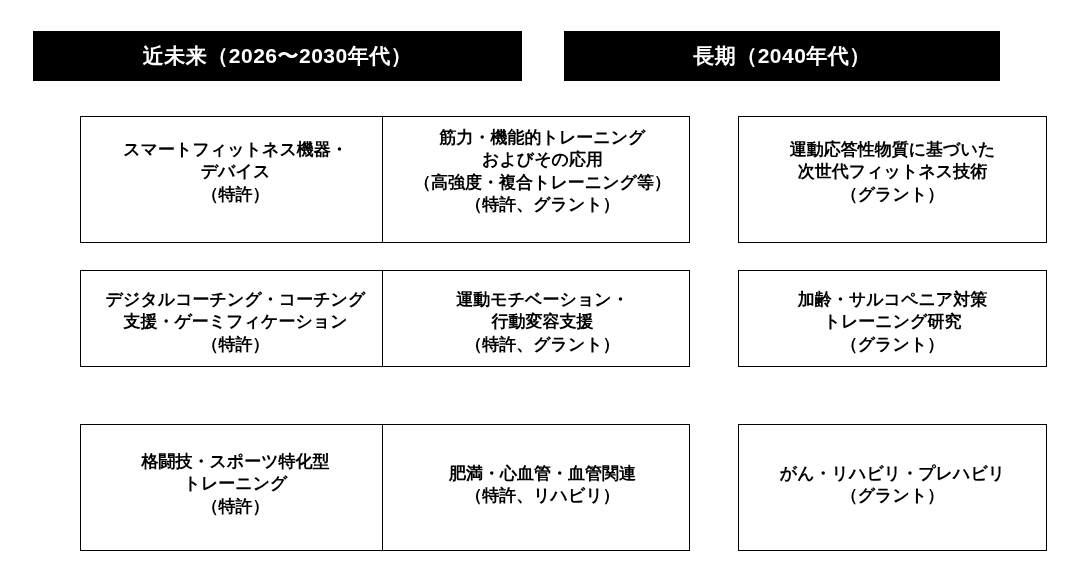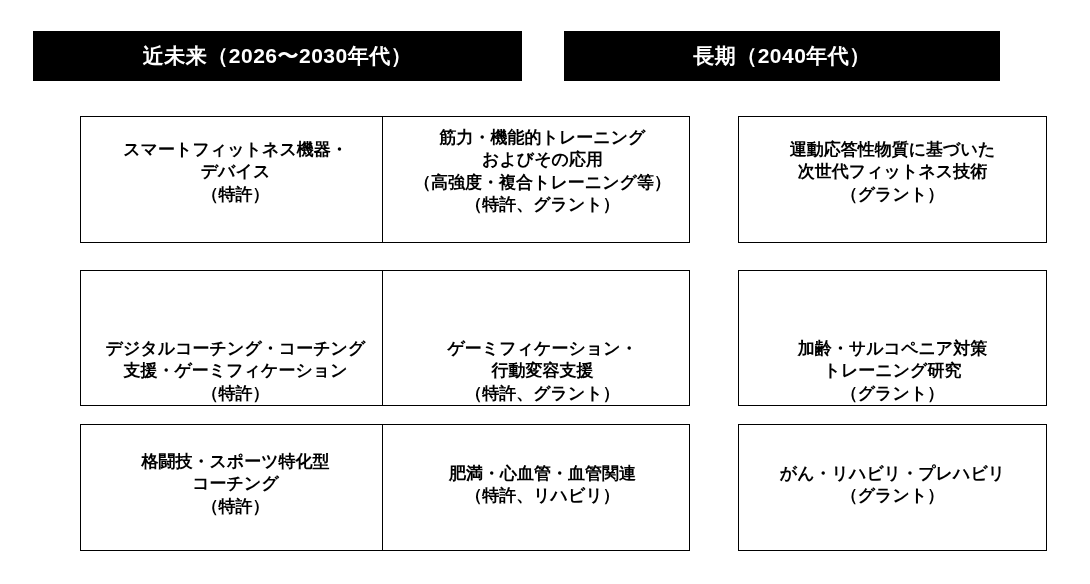--- a/index.html
+++ b/index.html
@@ -68,21 +68,21 @@
     box-sizing: border-box;
   }
 
   
   .col-1 { left: 34px;  width: 311px; margin-left: 46px; }
   .col-2 { left: 382px; width: 308px; padding-left: 13px; }
   .col-3 { left: 731px; width: 309px; margin-left: 7px; }
 
   
   .row-1 { top: 116px; height: 127px; }
-  .row-2 { top: 270px; height: 136px; align-items: flex-end; }
+  .row-2 { top: 270px; height: 97px; }
   .row-3 { top: 424px; height: 127px; }
 
   
   .row-1 .box-text { padding-top: 22px; }
   .row-1.col-2 .box-text { padding-top: 10px; }
   .row-2 .box-text { padding-top: 18px; }
   .row-3 .box-text { padding-top: 26px; }
   .row-3.col-2 .box-text { padding-top: 38px; }
   .row-3.col-3 .box-text { padding-top: 38px; }
 </style>
@@ -116,34 +116,34 @@
 （グラント）</span>
 </div>
 
 <div class="box row-2 col-1">
   <span class="box-text">デジタルコーチング・コーチング
 支援・ゲーミフィケーション
 （特許）</span>
 </div>
 
 <div class="box row-2 col-2">
-  <span class="box-text">ゲーミフィケーション・
+  <span class="box-text">運動モチベーション・
 行動変容支援
 （特許、グラント）</span>
 </div>
 
 <div class="box row-2 col-3">
   <span class="box-text">加齢・サルコペニア対策
 トレーニング研究
 （グラント）</span>
 </div>
 
 <div class="box row-3 col-1">
   <span class="box-text">格闘技・スポーツ特化型
-コーチング
+トレーニング
 （特許）</span>
 </div>
 
 <div class="box row-3 col-2">
   <span class="box-text">肥満・心血管・血管関連
 （特許、リハビリ）</span>
 </div>
 
 <div class="box row-3 col-3">
   <span class="box-text">がん・リハビリ・プレハビリ

